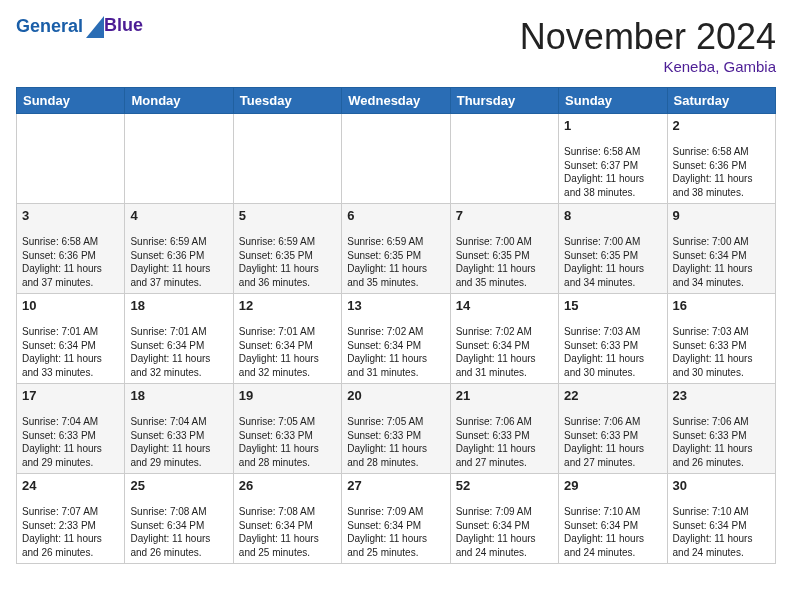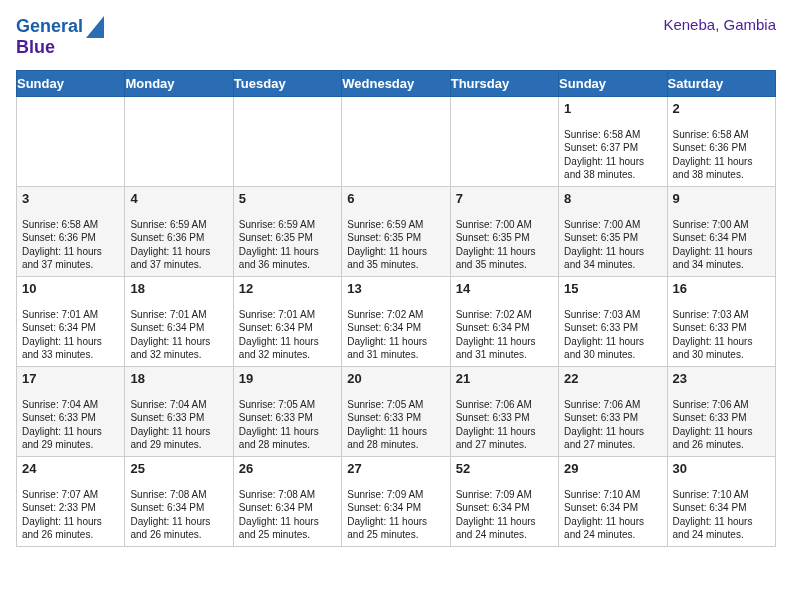--- a/index.html
+++ b/index.html
@@ -41,21 +41,21 @@
     .calendar {
       width: 100%;
       border-collapse: collapse;
       border: 1px solid #ccc;
     }
     .calendar th {
       background-color: #2a6db5;
       color: #fff;
       font-size: 13px;
       font-weight: bold;
-      padding: 5px 0;
+      padding: 5px 6px;
       text-align: left;
       border: 1px solid #2060a0;
     }
     .calendar td {
       width: 108px;
       vertical-align: top;
       padding: 4px 5px;
       border: 1px solid #ccc;
       font-size: 10.5px;
       color: #222;
@@ -77,33 +77,34 @@
       color: #222;
       margin-top: 12px;
     }
     .empty { background: #fff !important; }
   </style>
 </head>
 <body>
 
 <div class="header">
   <div class="logo">
-    <div style="display:flex;flex-direction:column;align-items:flex-start;">
+    <div style="display:flex;flex-direction:row;align-items:flex-start;">
       <div style="display:flex;align-items:center;">
         <span class="logo-text">
           <span>General</span>
         </span>
         <svg width="18" height="22" viewBox="0 0 18 22" style="margin-left:3px;">
           <polygon points="0,22 18,22 18,0" fill="#2a6db5"></polygon>
         </svg>
       </div>
       <span class="logo-text logo-blue">Blue</span>
     </div>
   </div>
   <div class="title-block">
+    <div class="month-title">November 2024</div>
     <div class="location">Keneba, Gambia</div>
   </div>
 </div>
 
 <table class="calendar">
   <thead>
     <tr>
     <th>Sunday</th>
         <th>Monday</th>
         <th>Tuesday</th>

